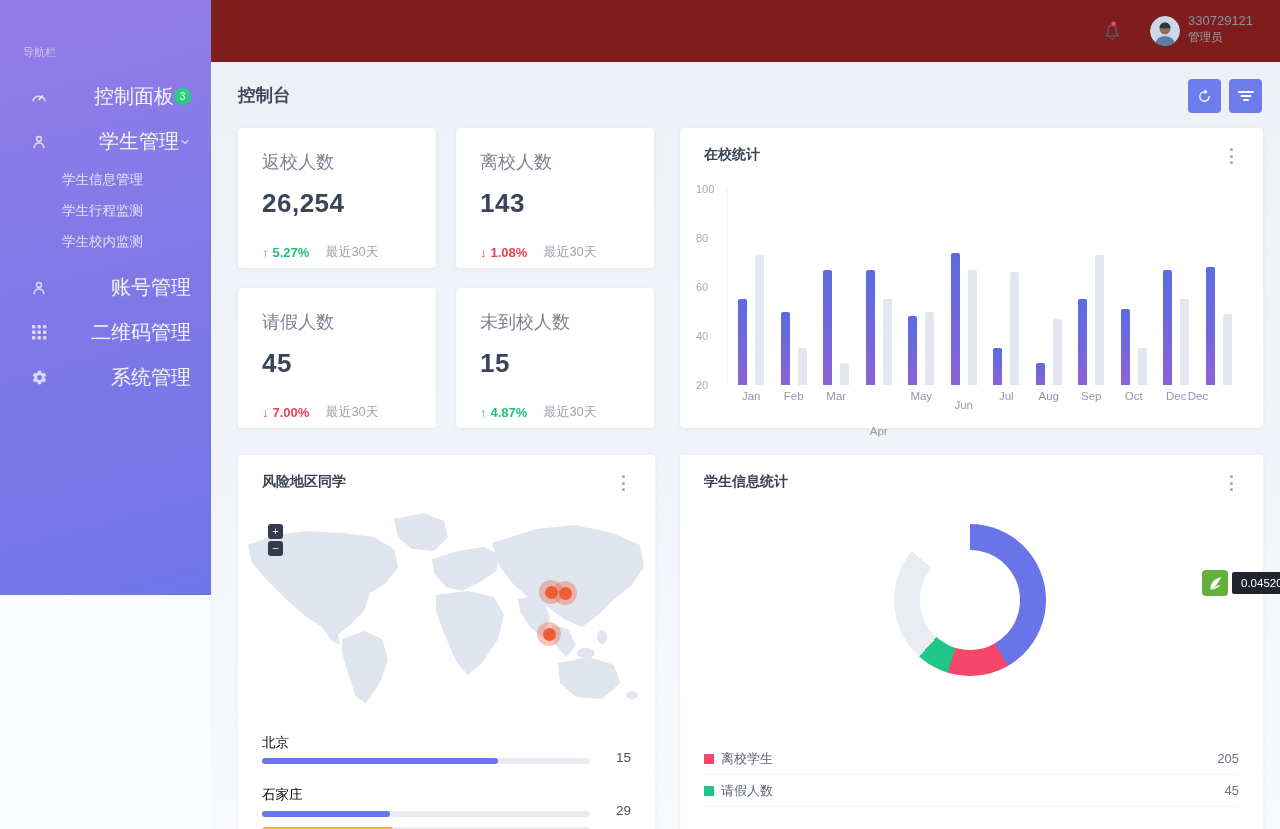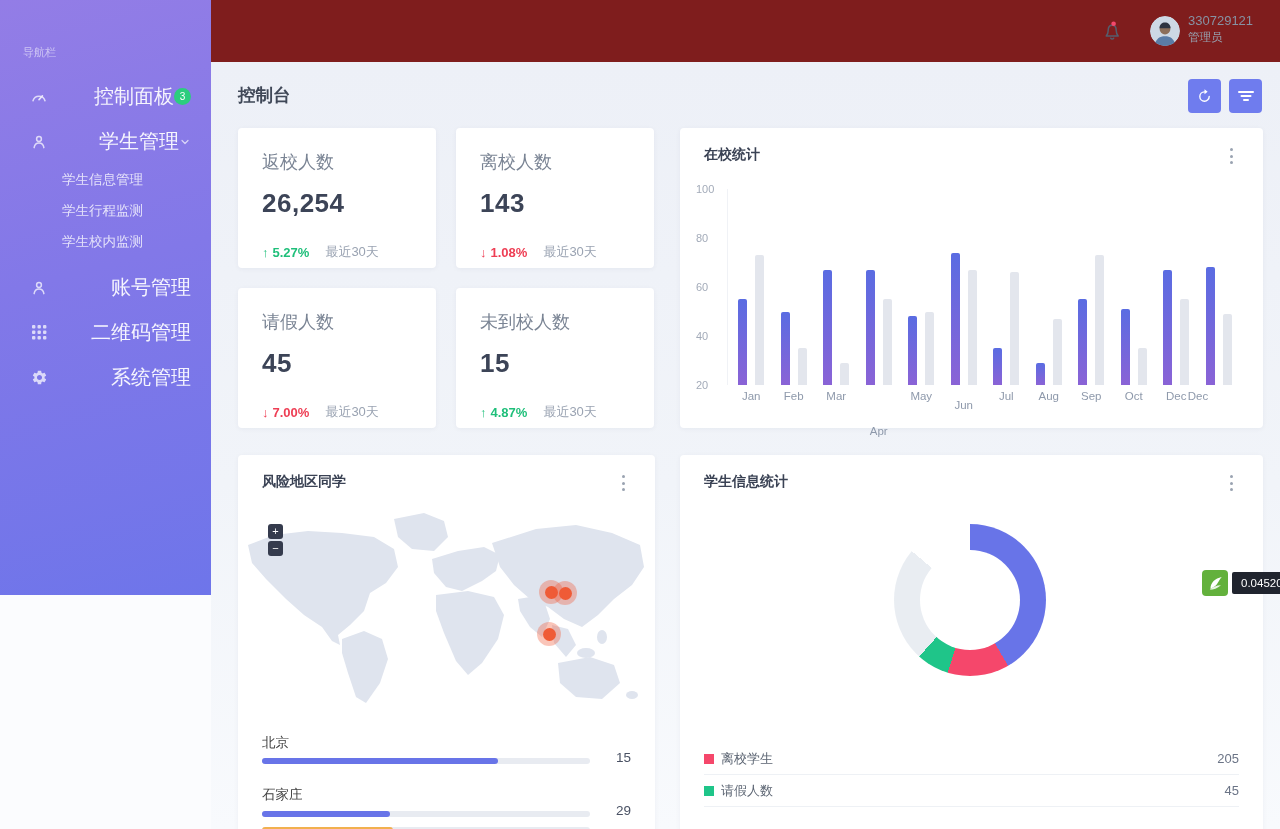--- a/index.html
+++ b/index.html
@@ -66,21 +66,21 @@
   .xtick { position:absolute; width:40px; text-align:center; font-size:11.5px; color:#8e99ab; }
   .axis-line { position:absolute; width:1px; background:#f0f2f6; }
   .vbar { position:absolute; border-radius:2px 2px 0 0; }
 
   
   .map-wrap { position:absolute; left:8px; top:52px; width:402px; height:200px; }
   .map-zoom { position:absolute; width:15px; height:15px; background:#353b4d; color:#fff; border:none; border-radius:3px;
     font-size:11px; line-height:13px; text-align:center; cursor:pointer; padding:0; }
   .marker { position:absolute; border-radius:50%; background:rgba(240,90,55,.35); display:flex; align-items:center; justify-content:center; }
   .marker i { display:block; border-radius:50%; background:#ef5b36; }
-  .risk-row-label { position:absolute; left:24px; font-size:13.5px; color:#404040; }
+  .risk-row-label { position:absolute; left:24px; font-size:13.5px; color:#000000; }
   .risk-track { position:absolute; left:24px; width:328px; height:6px; border-radius:3px; background:#e8ebf1; }
   .risk-fill { height:6px; border-radius:3px; }
   .risk-val { position:absolute; width:40px; text-align:right; font-size:13.5px; color:#4a5264; }
 
   
   .donut { position:absolute; border-radius:50%; }
   .donut-hole { position:absolute; background:#fff; border-radius:50%; }
   .tip { position:absolute; display:flex; align-items:center; }
   .tip-logo { width:26px; height:26px; border-radius:4px; background:#63b13c; margin-right:4px; display:flex; align-items:center; justify-content:center; }
   .tip-box { height:22px; background:#20242e; color:#fff; border-radius:2px; font-size:11.5px; line-height:22px; padding:0 9px; }

